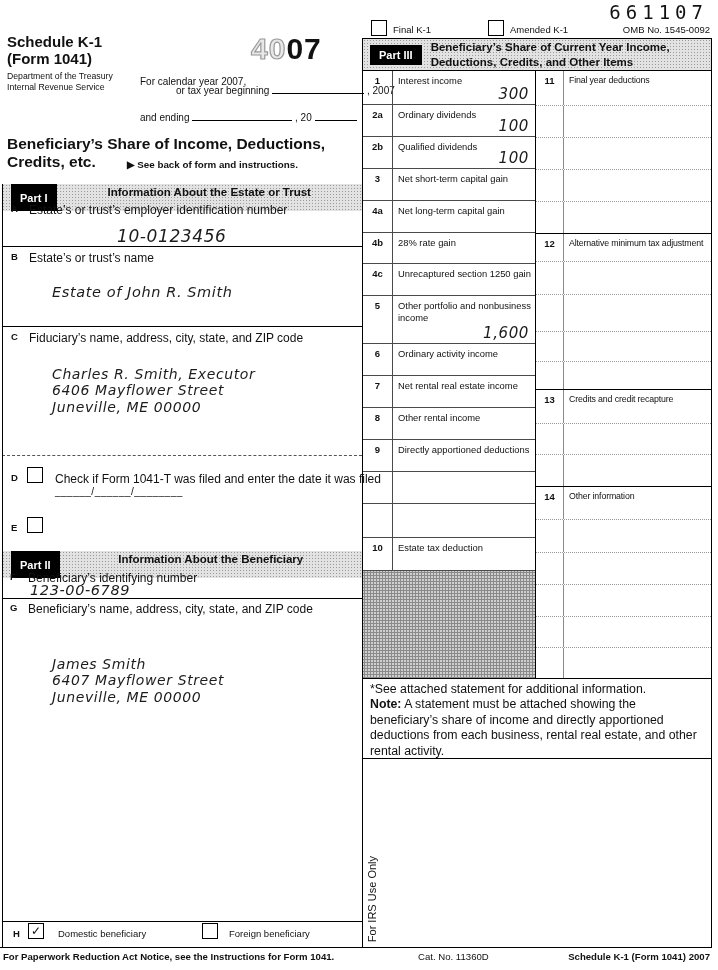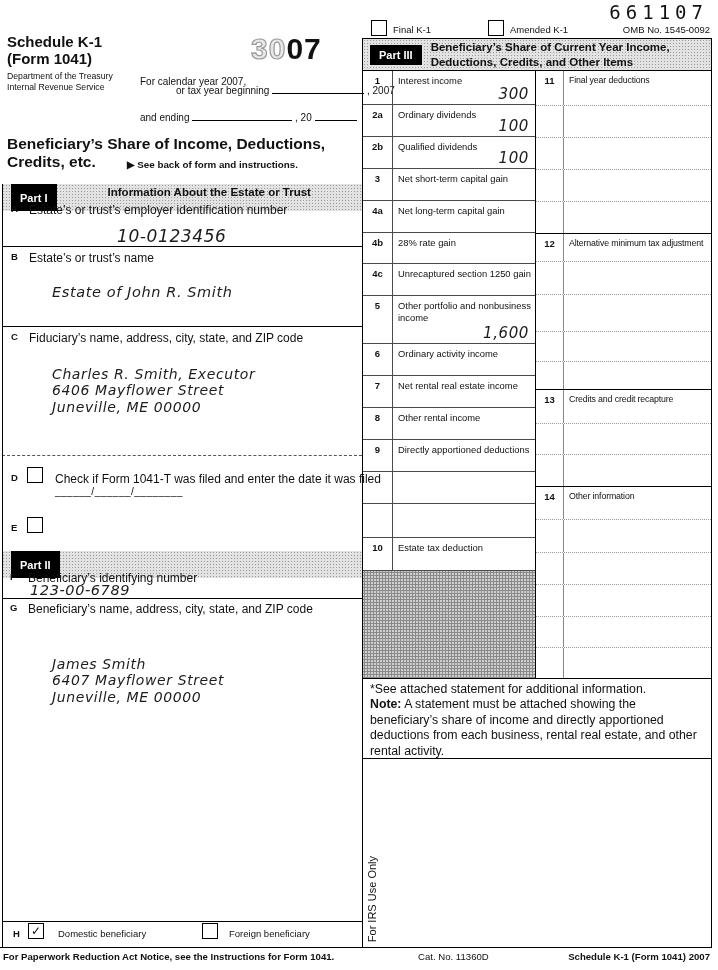--- a/index.html
+++ b/index.html
@@ -89,21 +89,21 @@
   <div class="abs smalllab" style="right:8px; top:24px;">OMB No. 1545-0092</div>
 
   <div class="abs h-sched">
     <div>Schedule K-1</div>
     <div>(Form 1041)</div>
   </div>
   <div class="abs h-dept">
     <div>Department of the Treasury</div>
     <div>Internal Revenue Service</div>
   </div>
-  <div class="abs year"><span class="y-light">30</span><span>07</span></div>
+  <div class="abs year"><span class="y-light">40</span><span>07</span></div>
 
   <div class="abs cal" style="top:76px;">For calendar year 2007,</div>
   <div class="abs cal" style="top:83px;margin-left:36px;">
     <span>or tax year beginning</span>
     <span class="blank" style="width:92px;"></span>
     <span>, 2007</span>
   </div>
   <div class="abs cal" style="top:110px;">
     <span>and ending</span>
     <span class="blank" style="width:100px;"></span>
@@ -145,20 +145,21 @@
   <div class="checkbox" style="left:27px; top:467px;"></div>
   <div class="flab" style="left:55px; top:472px;">Check if Form 1041-T was filed and enter the date it was filed</div>
   <div class="abs" style="left:55px; top:486px; font-size:10px; letter-spacing:0.5px;">______/______/________</div>
 
   <div class="letter" style="left:11px; top:522px;">E</div>
   <div class="checkbox" style="left:27px; top:517px;"></div>
   <div class="flab" style="left:55px; top:522px;margin-top:36px;">Check if this is the final Form 1041 for the estate or trust</div>
 
   <div class="partbar stipple" style="top:551px;">
     <div class="partbox">Part II</div>
+    <div class="ptitle">Information About the Beneficiary</div>
   </div>
 
   <div class="letter" style="left:10px; top:571px;">F</div>
   <div class="flab" style="left:28px; top:571px;">Beneficiary’s identifying number</div>
   <div class="abs hand" style="left:30px; top:582px; font-size:14.5px;">123-00-6789</div>
   <div class="hline" style="left:2px; top:598px; width:360px;"></div>
 
   <div class="letter" style="left:10px; top:602px;">G</div>
   <div class="flab" style="left:28px; top:602px;">Beneficiary’s name, address, city, state, and ZIP code</div>
   <div class="abs hand" style="left:52px; top:656px; font-size:14px; line-height:16.3px;">

